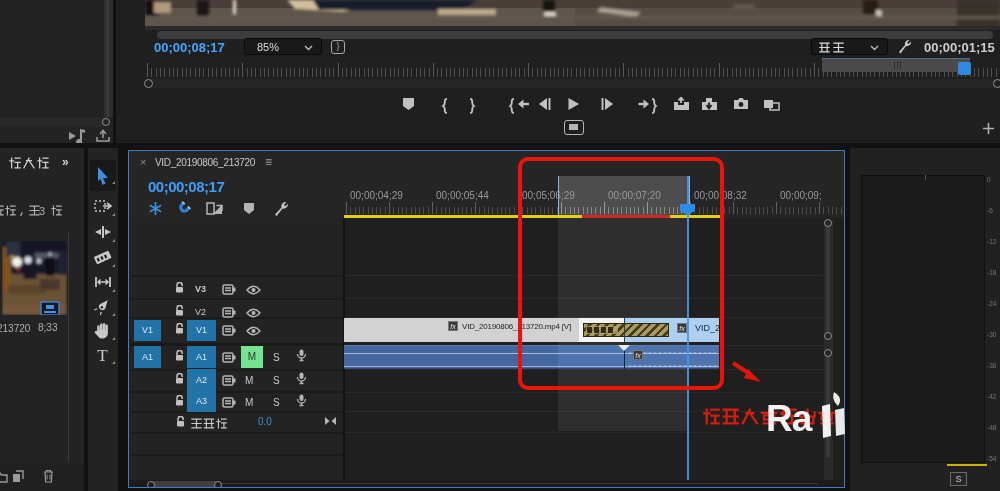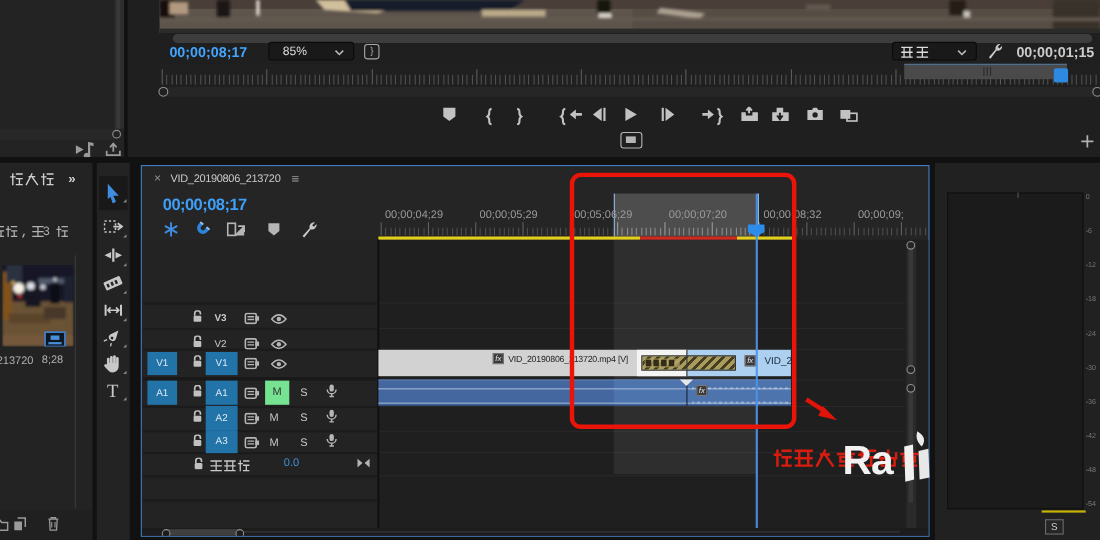--- a/index.html
+++ b/index.html
@@ -398,21 +398,21 @@
         <rect x="56" y="10" width="9" height="24" fill="#1c2230"></rect>
         <rect x="6" y="44" width="38" height="9" fill="#5a442c"></rect>
         <rect x="38" y="38" width="20" height="11" fill="#46392a"></rect>
         <rect x="0" y="64" width="65" height="10" fill="#75593a"></rect>
       </g>
       <rect x="39" y="61" width="18" height="13" fill="#0e1822" stroke="#3f7fd0" stroke-width="1.5"></rect>
       <rect x="44" y="64" width="8" height="4" fill="#4a90d8"></rect>
       <rect x="42" y="70" width="12" height="2" fill="#4a90d8"></rect>
     </svg>
     <div class="abs" style="left:-3px;top:175px;font-size:10px;color:#b0b0b0;">213720</div>
-    <div class="abs" style="left:38px;top:174px;font-size:10px;color:#b0b0b0;">8;28</div>
+    <div class="abs" style="left:38px;top:174px;font-size:10px;color:#b0b0b0;">8;33</div>
     <div class="abs" style="left:68px;top:84px;width:1px;height:230px;background:#3a3a3a;"></div>
     <div class="abs" style="left:0;top:316px;width:84px;height:27px;background:#202020;"></div>
 
     <svg class="abs" style="left:-6px;top:322px;" width="14" height="13" viewBox="0 0 14 13">
         <path d="M1 3 L6 3 L7.5 5 L13 5 L13 12 L1 12 Z" fill="none" stroke="#9a9a9a" stroke-width="1.4"></path>
       </svg>
     <svg class="abs" style="left:12px;top:322px;" width="12" height="13" viewBox="0 0 12 13">
         <path d="M1 4 L8 4 L8 12 L1 12 Z" fill="#9a9a9a"></path>
         <path d="M4 1 L11 1 L11 9" fill="none" stroke="#9a9a9a" stroke-width="1.4"></path>
       </svg>
@@ -495,21 +495,21 @@
     </svg>
     <svg class="abs" style="left:114px;top:51px;" width="12" height="13" viewBox="0 0 12 13">
       <path d="M1 1 H11 V8 L6 12 L1 8 Z" fill="#b5b5b5"></path>
     </svg>
     <svg class="abs" style="left:143px;top:49px;" width="17" height="17" viewBox="0 0 17 17">
       <path d="M3 14.5 L9.5 7.5 a4.2 4.2 0 0 1 4.8 -5.3 L11.8 4.7 L13.3 6.2 L15.8 3.7 a4.2 4.2 0 0 1 -5.3 4.8 L4.6 16 Z" fill="#c8c8c8"></path>
     </svg>
 
     <div id="tlabels" style="position:absolute;z-index:5;left:0;top:0;">
         <div class="abs" style="left:221px;top:39px;font-size:10px;color:#9a9a9a;">00;00;04;29</div>
-        <div class="abs" style="left:307px;top:39px;font-size:10px;color:#9a9a9a;">00;00;05;29</div>
+        <div class="abs" style="left:307px;top:39px;font-size:10px;color:#9a9a9a;">00;00;05;44</div>
         <div class="abs" style="left:393px;top:39px;font-size:10px;color:#9a9a9a;">00;05;06;29</div>
         <div class="abs" style="left:479px;top:39px;font-size:10px;color:#9a9a9a;">00;00;07;20</div>
         <div class="abs" style="left:565px;top:39px;font-size:10px;color:#9a9a9a;">00;00;08;32</div>
         <div class="abs" style="left:651px;top:39px;font-size:10px;color:#9a9a9a;">00;00;09;</div>
       </div>
 
     <div class="abs" style="left:429px;top:25px;width:132px;height:39px;background:#4d4d4d;"></div>
     <div class="abs" style="left:429px;top:25px;width:1px;height:39px;background:#88b4e4;"></div>
     <div class="abs" style="left:560px;top:25px;width:1px;height:39px;background:#88b4e4;"></div>
 

